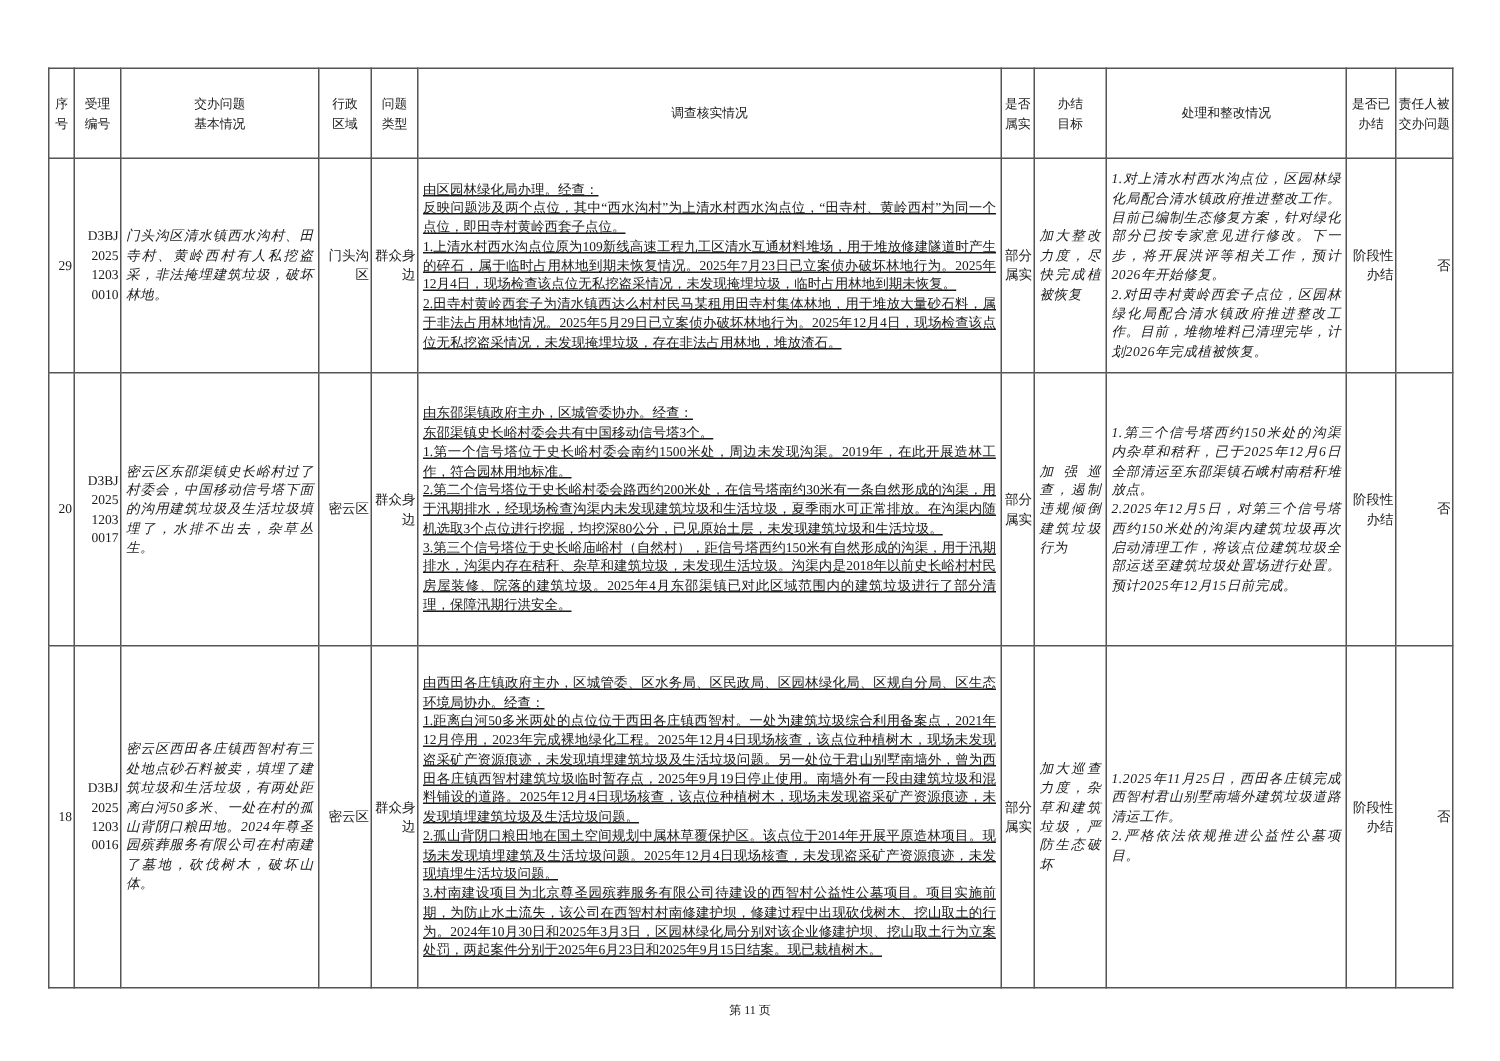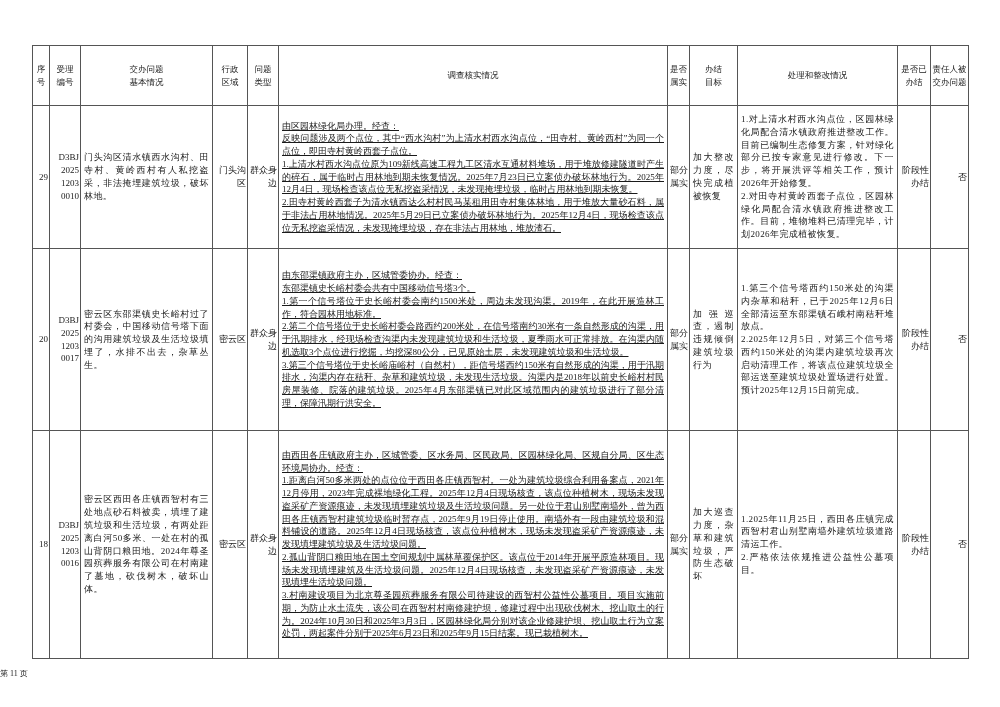--- a/index.html
+++ b/index.html
@@ -45,29 +45,31 @@
     text-align:justify;
     white-space:pre-wrap;
     text-justify:inter-character;
     text-decoration:underline;
   }
   td.midtext{
     text-align:justify;
     white-space:pre-wrap;
     letter-spacing:0.4px;
     text-justify:inter-character;
+    font-style:italic;
   }
   tr.header-row{height:60px;}
   tr.row-29{height:143px;}
   tr.row-30{height:182px;}
   tr.row-31{height:228px;}
   .page-footer{
     position:absolute;
     left:0;right:0;
     bottom:28px;
+    text-align:center;
     font-size:8px;
     color:#1a1a1a;
   }
 </style>
 </head>
 <body>
 
 <table class="sheet-table">
   <colgroup>
     <col style="width:17px">

